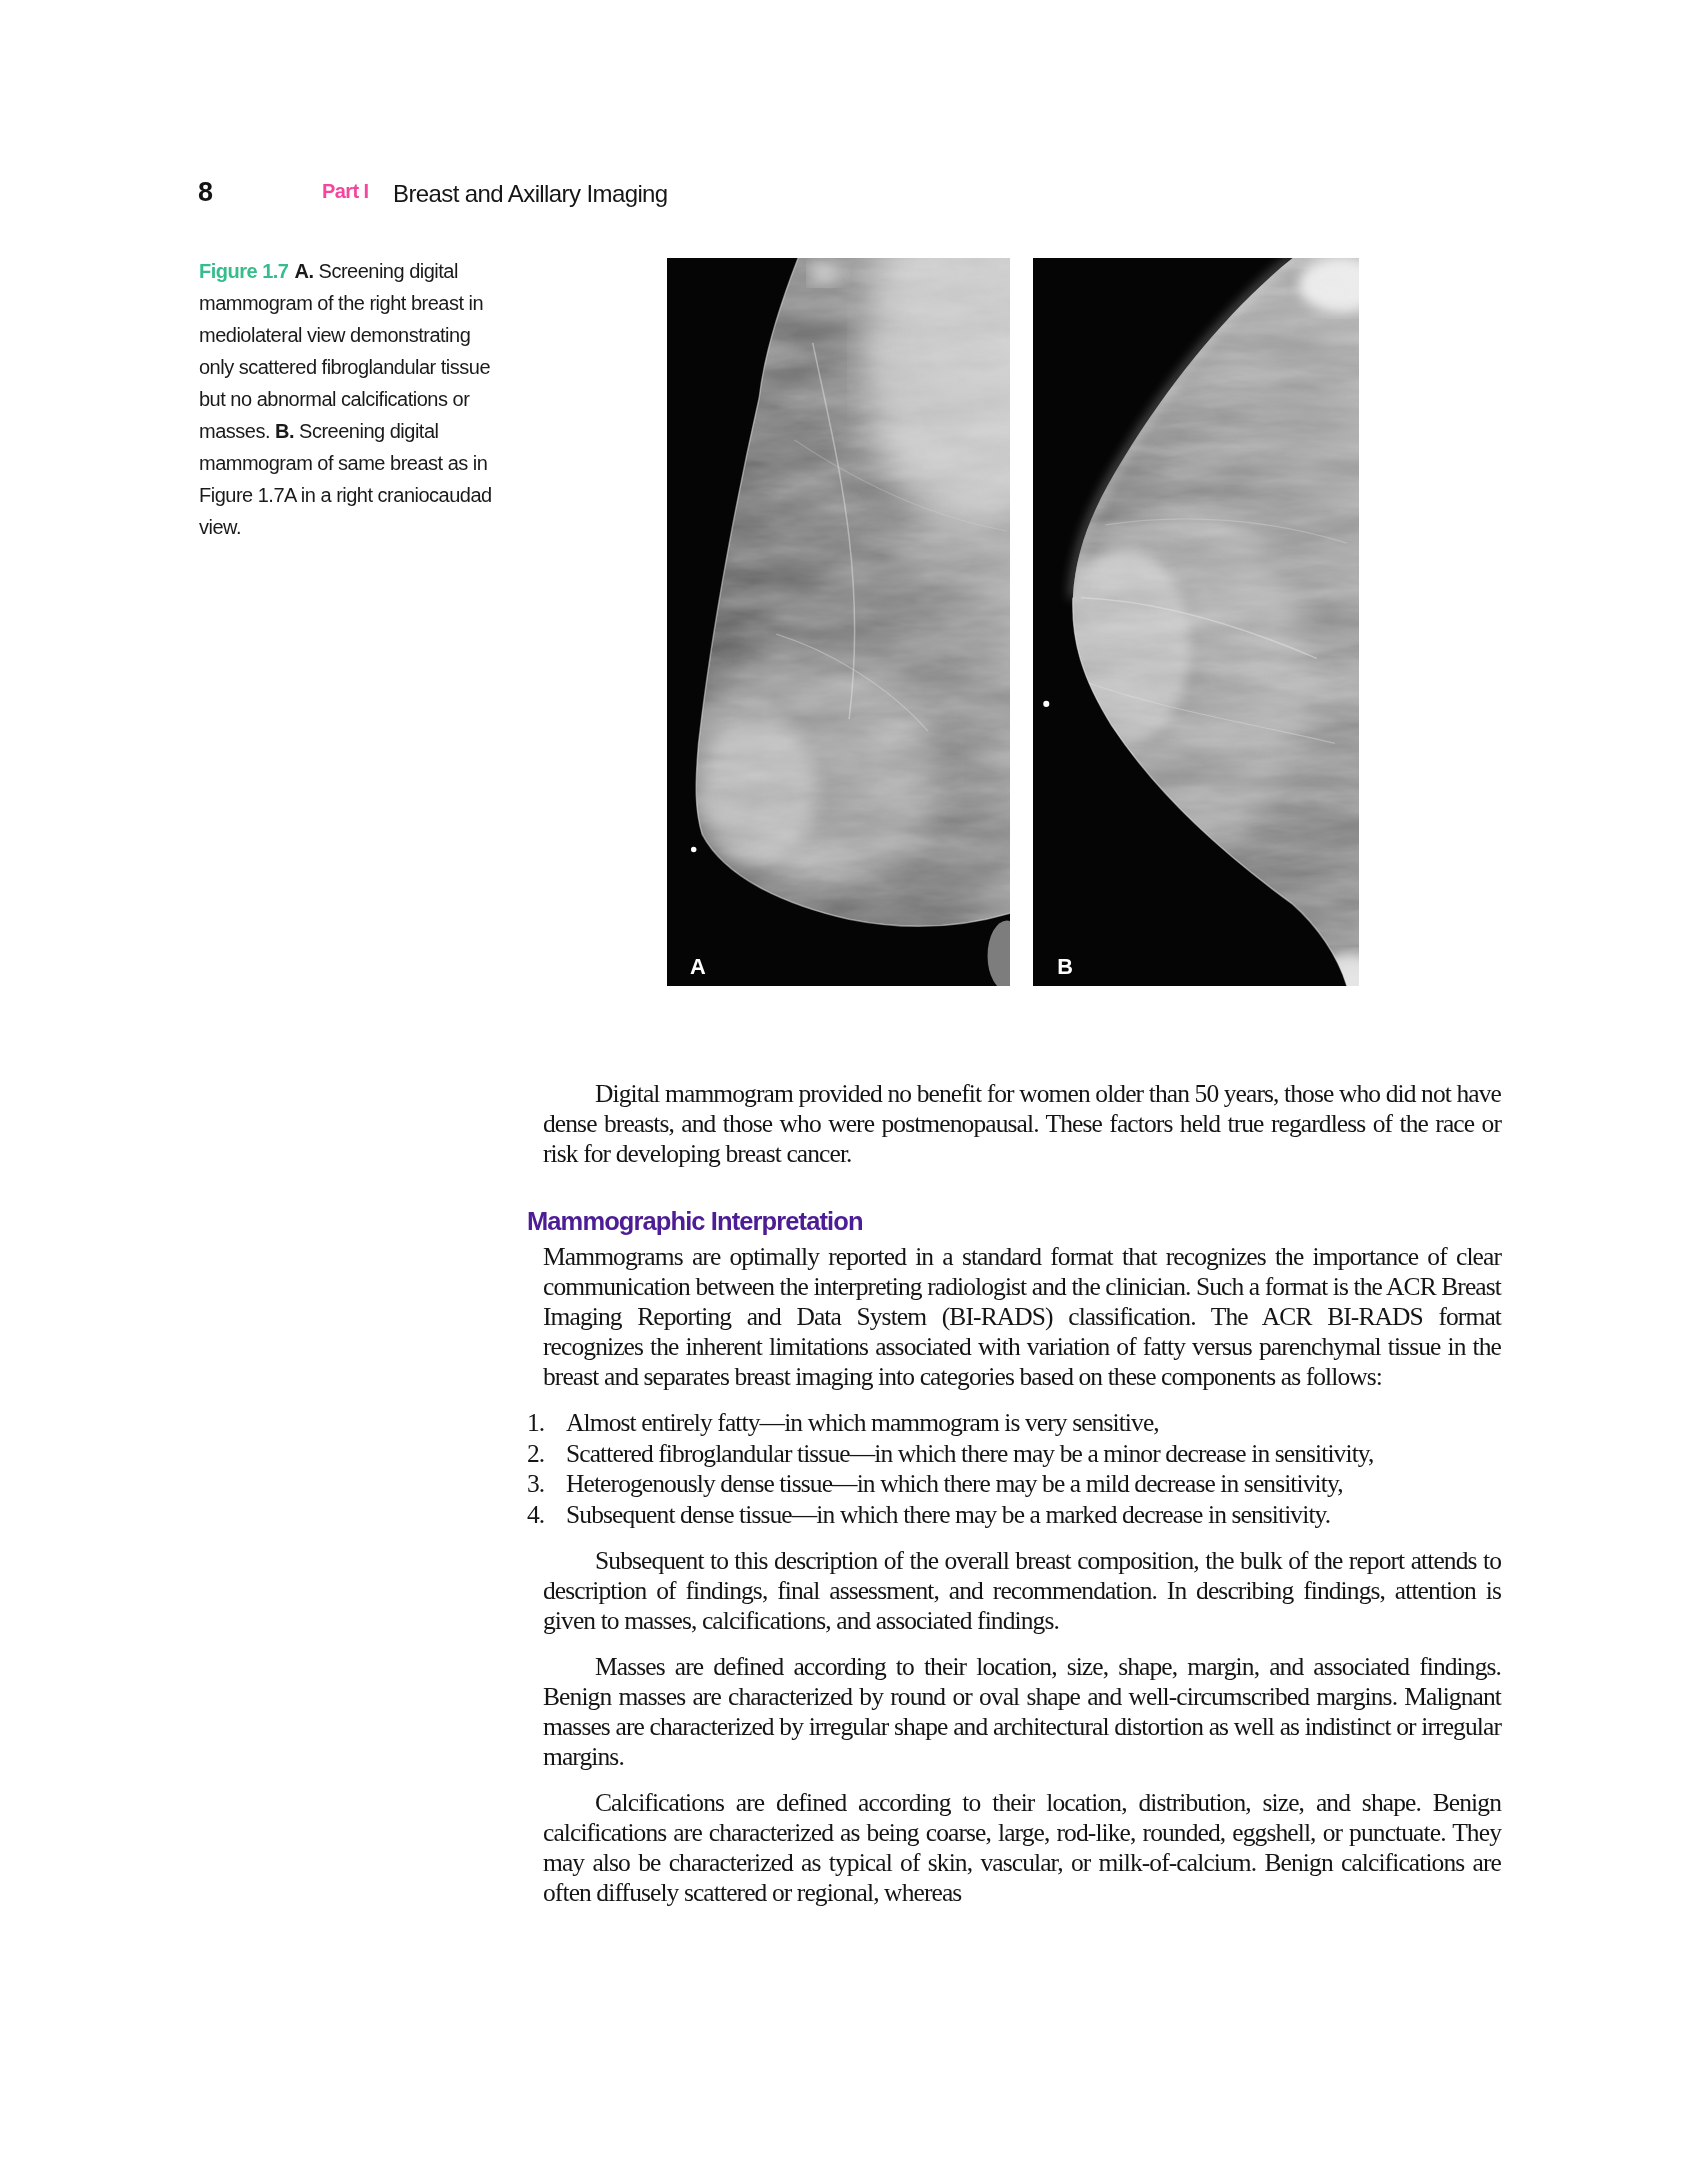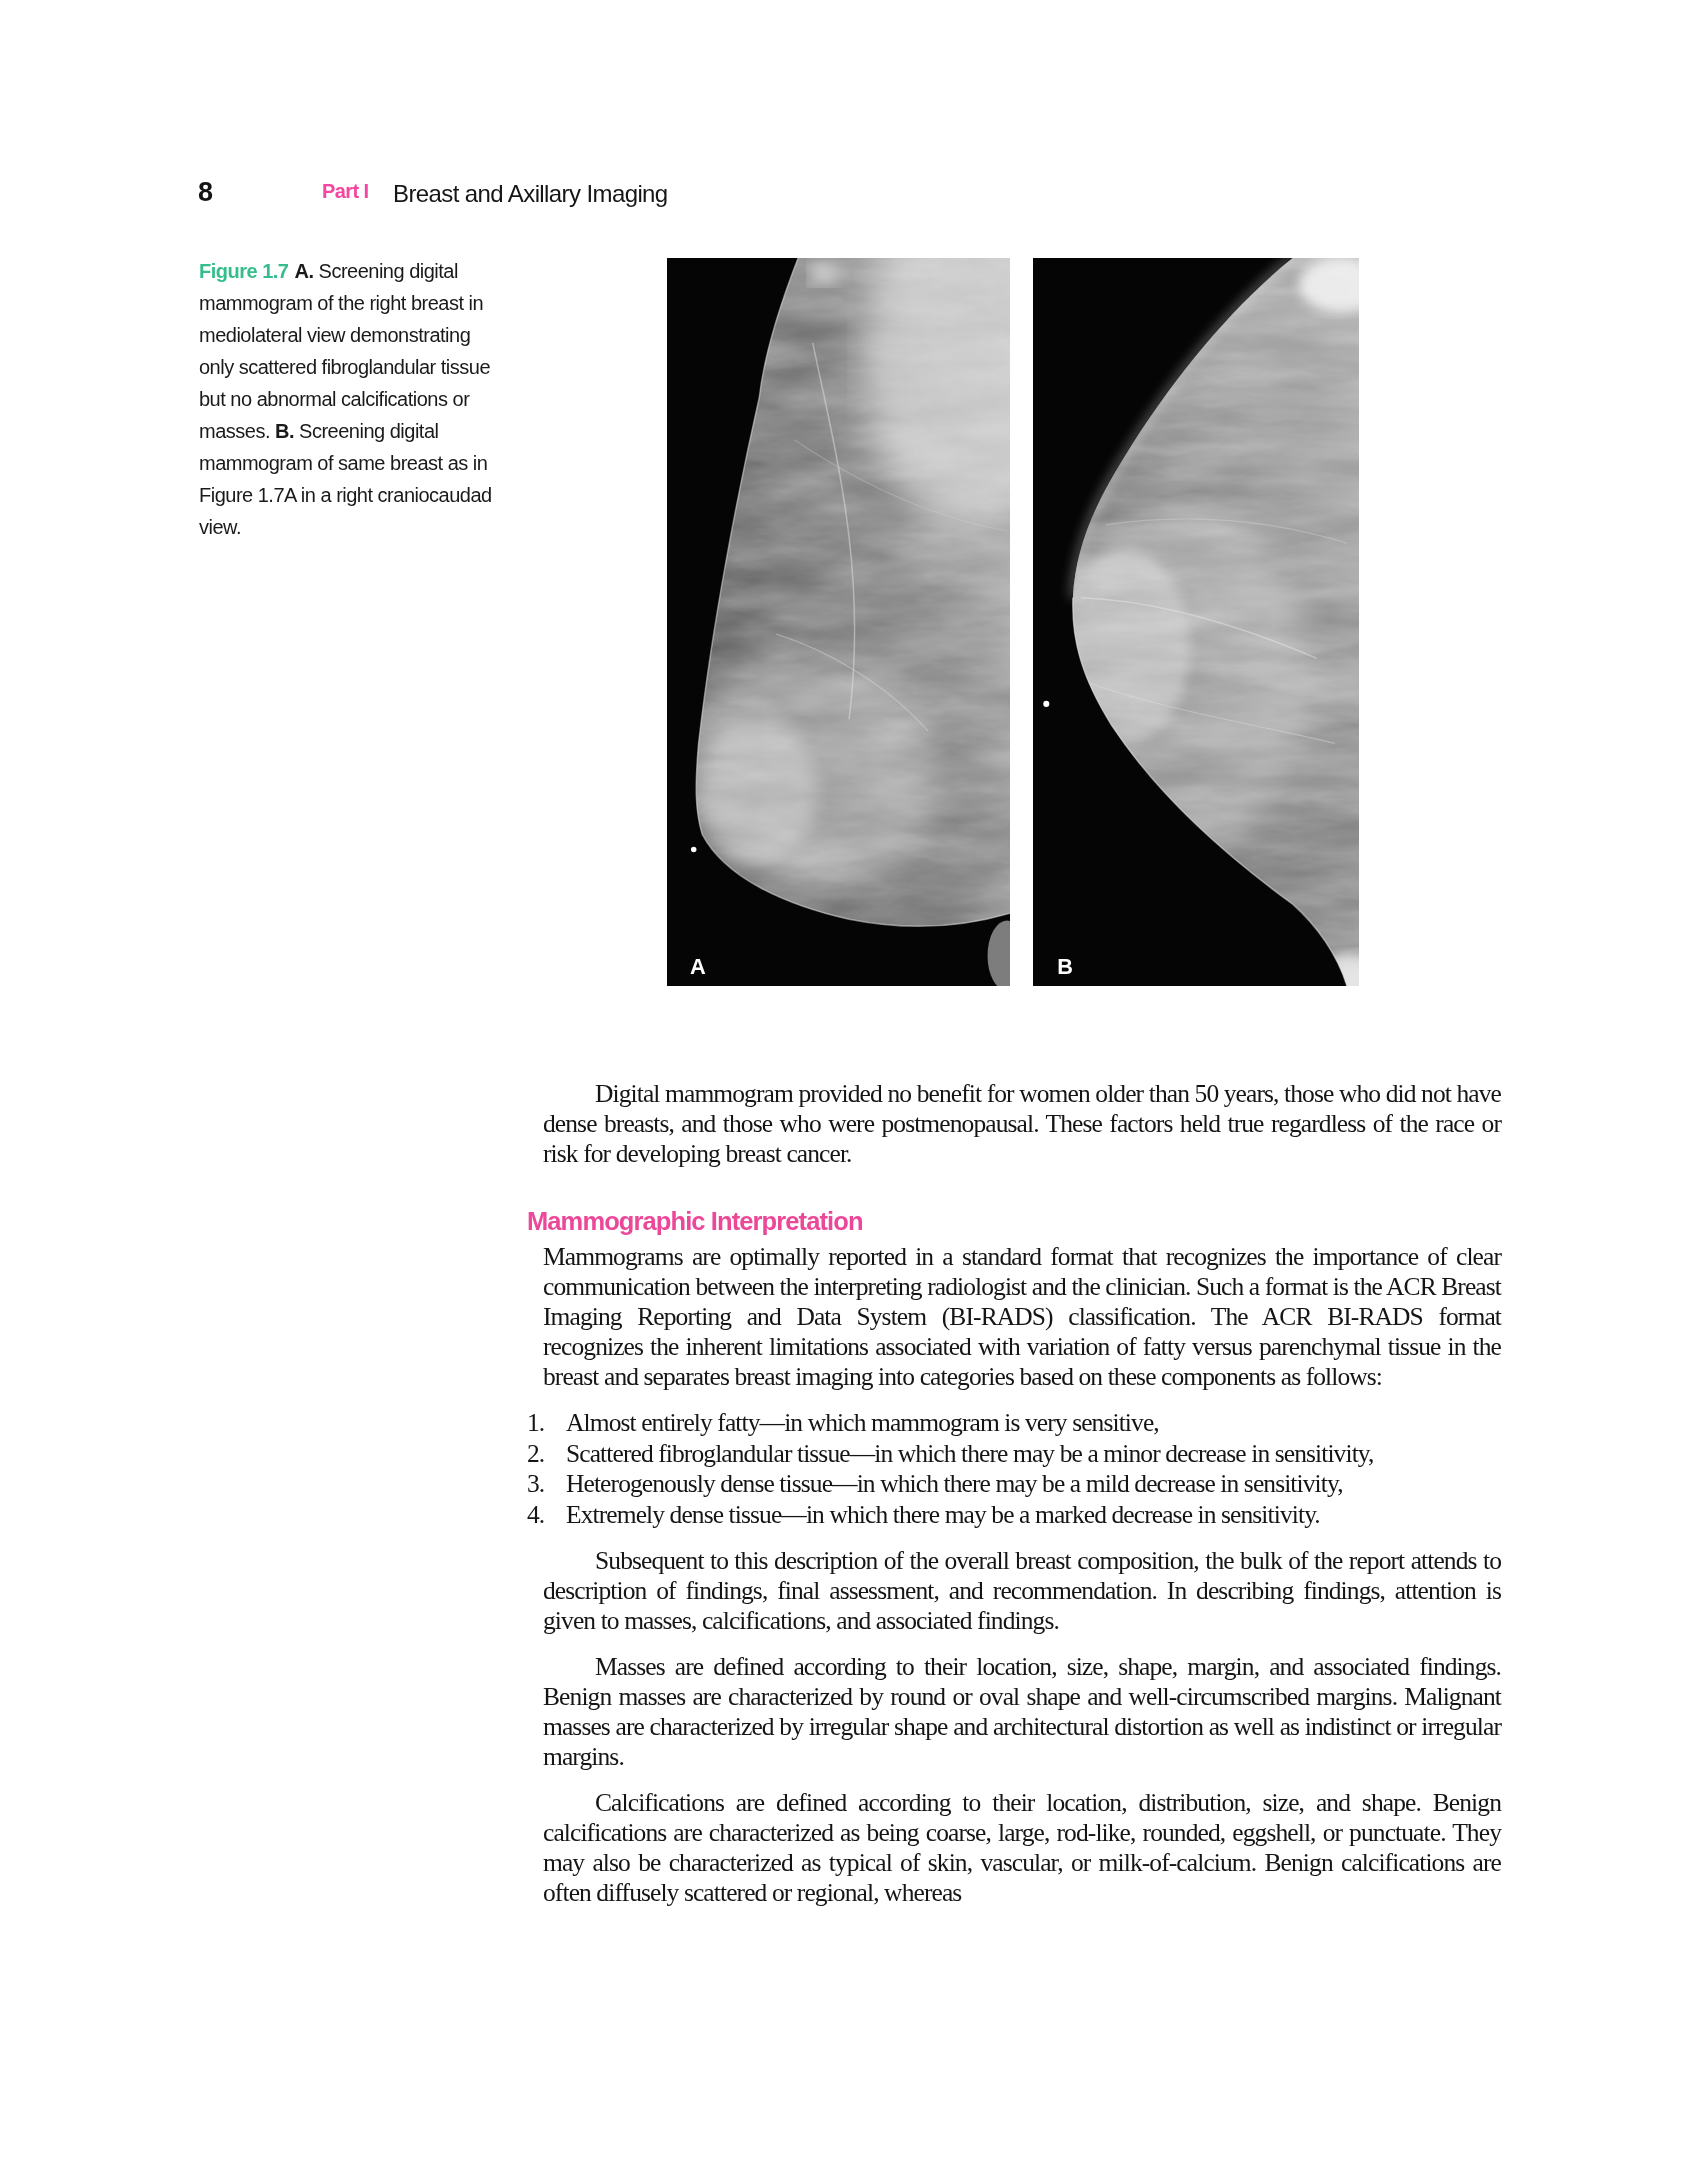--- a/index.html
+++ b/index.html
@@ -55,21 +55,21 @@
   h2.results{
     margin:35px 0 0 0;
     font-family:"Liberation Sans", sans-serif;
     font-weight:bold;font-size:28px;line-height:32px;letter-spacing:-0.9px;
     color:#b51f7d;text-align:left;
   }
   h3.subhead{
     margin:38px 0 0 0;
     font-family:"Liberation Sans", sans-serif;
     font-weight:bold;font-size:25.5px;line-height:28px;letter-spacing:-0.9px;
-    color:#ec4899;text-align:left;
+    color:#4c1d95;text-align:left;
   }
   .p-after-head{margin-top:7.3px !important;}
   .numlist{margin:16px 0 0 0;}
   .numitem{display:flex;margin-bottom:0.6px;}
   .numitem .num{flex:0 0 39px;}
   .numitem .itxt{flex:1;text-align:left;}
   .p-after-list{margin-top:16px !important;}
 </style>
 </head>
 <body>
@@ -184,21 +184,21 @@
       <div class="numitem">
         <span class="num">2.</span>
         <span class="itxt">Scattered fibroglandular tissue—in which there may be a minor decrease in sensitivity,</span>
       </div>
       <div class="numitem">
         <span class="num">3.</span>
         <span class="itxt">Heterogenously dense tissue—in which there may be a mild decrease in sensitivity,</span>
       </div>
       <div class="numitem">
         <span class="num">4.</span>
-        <span class="itxt">Extremely dense tissue—in which there may be a marked decrease in sensitivity.</span>
+        <span class="itxt">Subsequent dense tissue—in which there may be a marked decrease in sensitivity.</span>
       </div>
     </div>
 
     <p class="indent p-after-list">Subsequent to this description of the overall breast composition, the bulk of the report attends to description of findings, final assessment, and recommendation. In describing findings, attention is given to masses, calcifications, and associated findings.</p>
     <p class="indent">Masses are defined according to their location, size, shape, margin, and associated findings. Benign masses are characterized by round or oval shape and well-circumscribed margins. Malignant masses are characterized by irregular shape and architectural distortion as well as indistinct or irregular margins.</p>
     <p class="indent">Calcifications are defined according to their location, distribution, size, and shape. Benign calcifications are characterized as being coarse, large, rod-like, rounded, eggshell, or punctuate. They may also be characterized as typical of skin, vascular, or milk-of-calcium. Benign calcifications are often diffusely scattered or regional, whereas</p>
   </div>
 
 </div>
 

